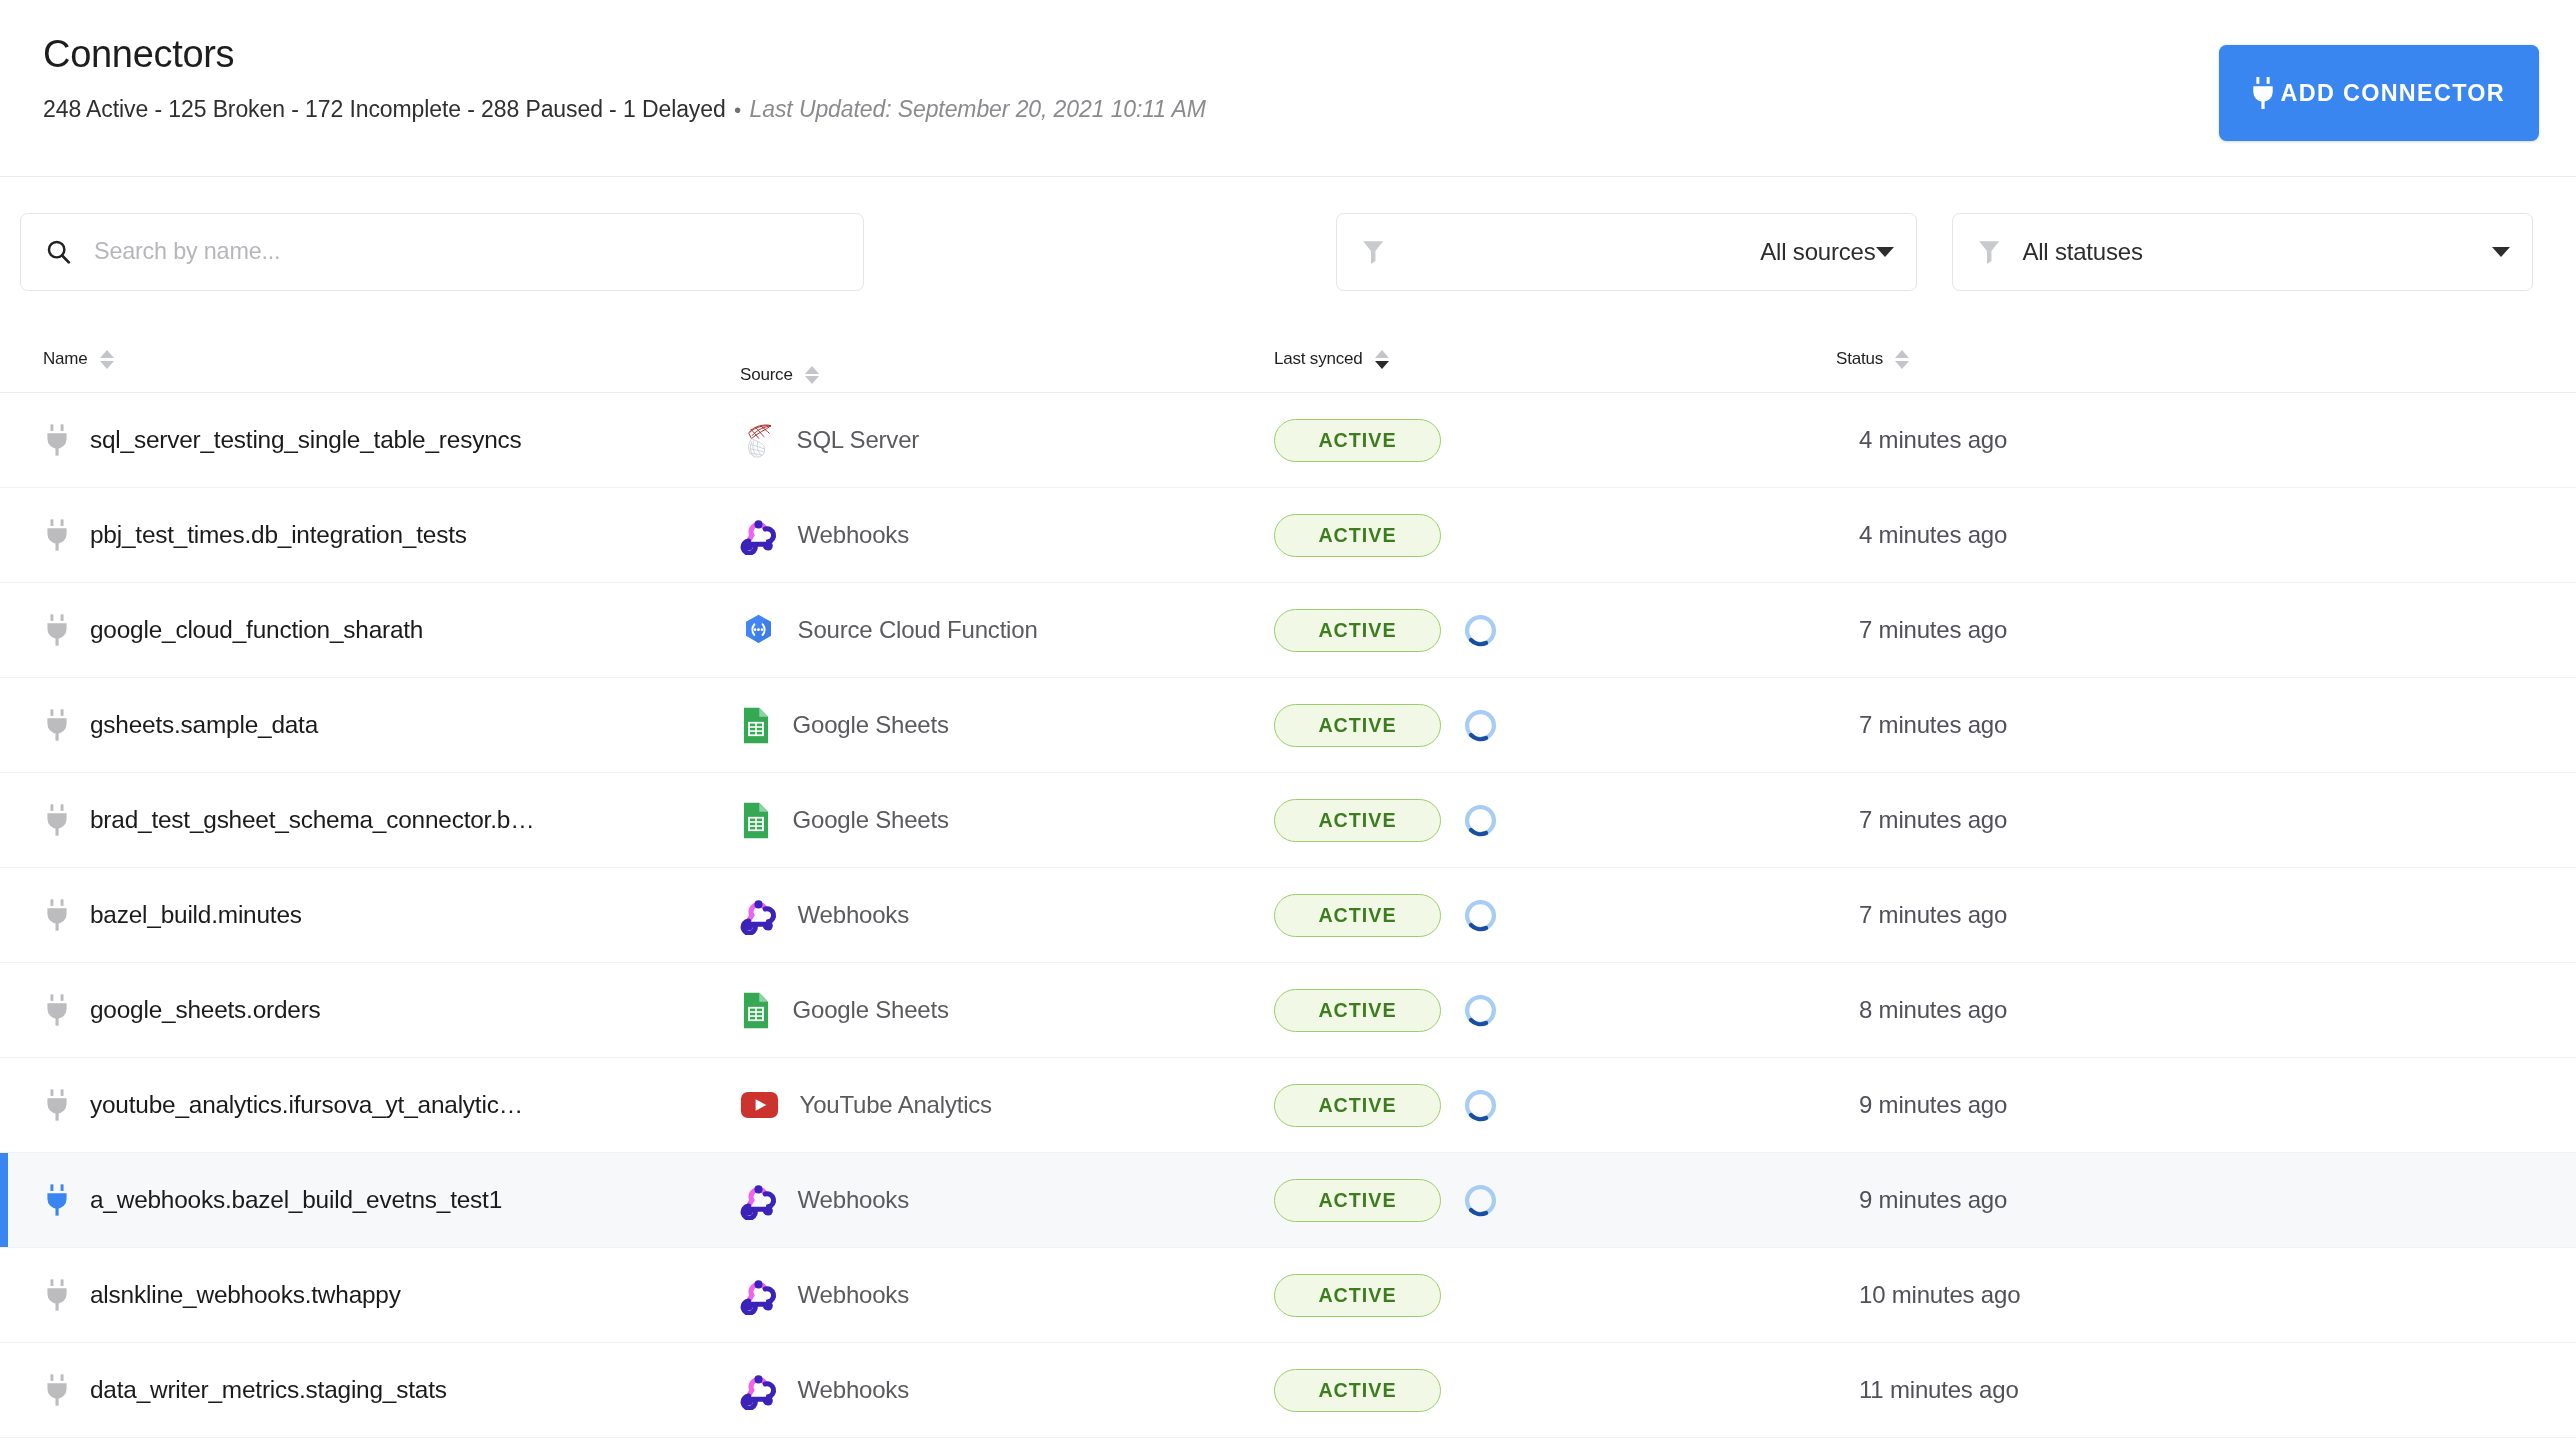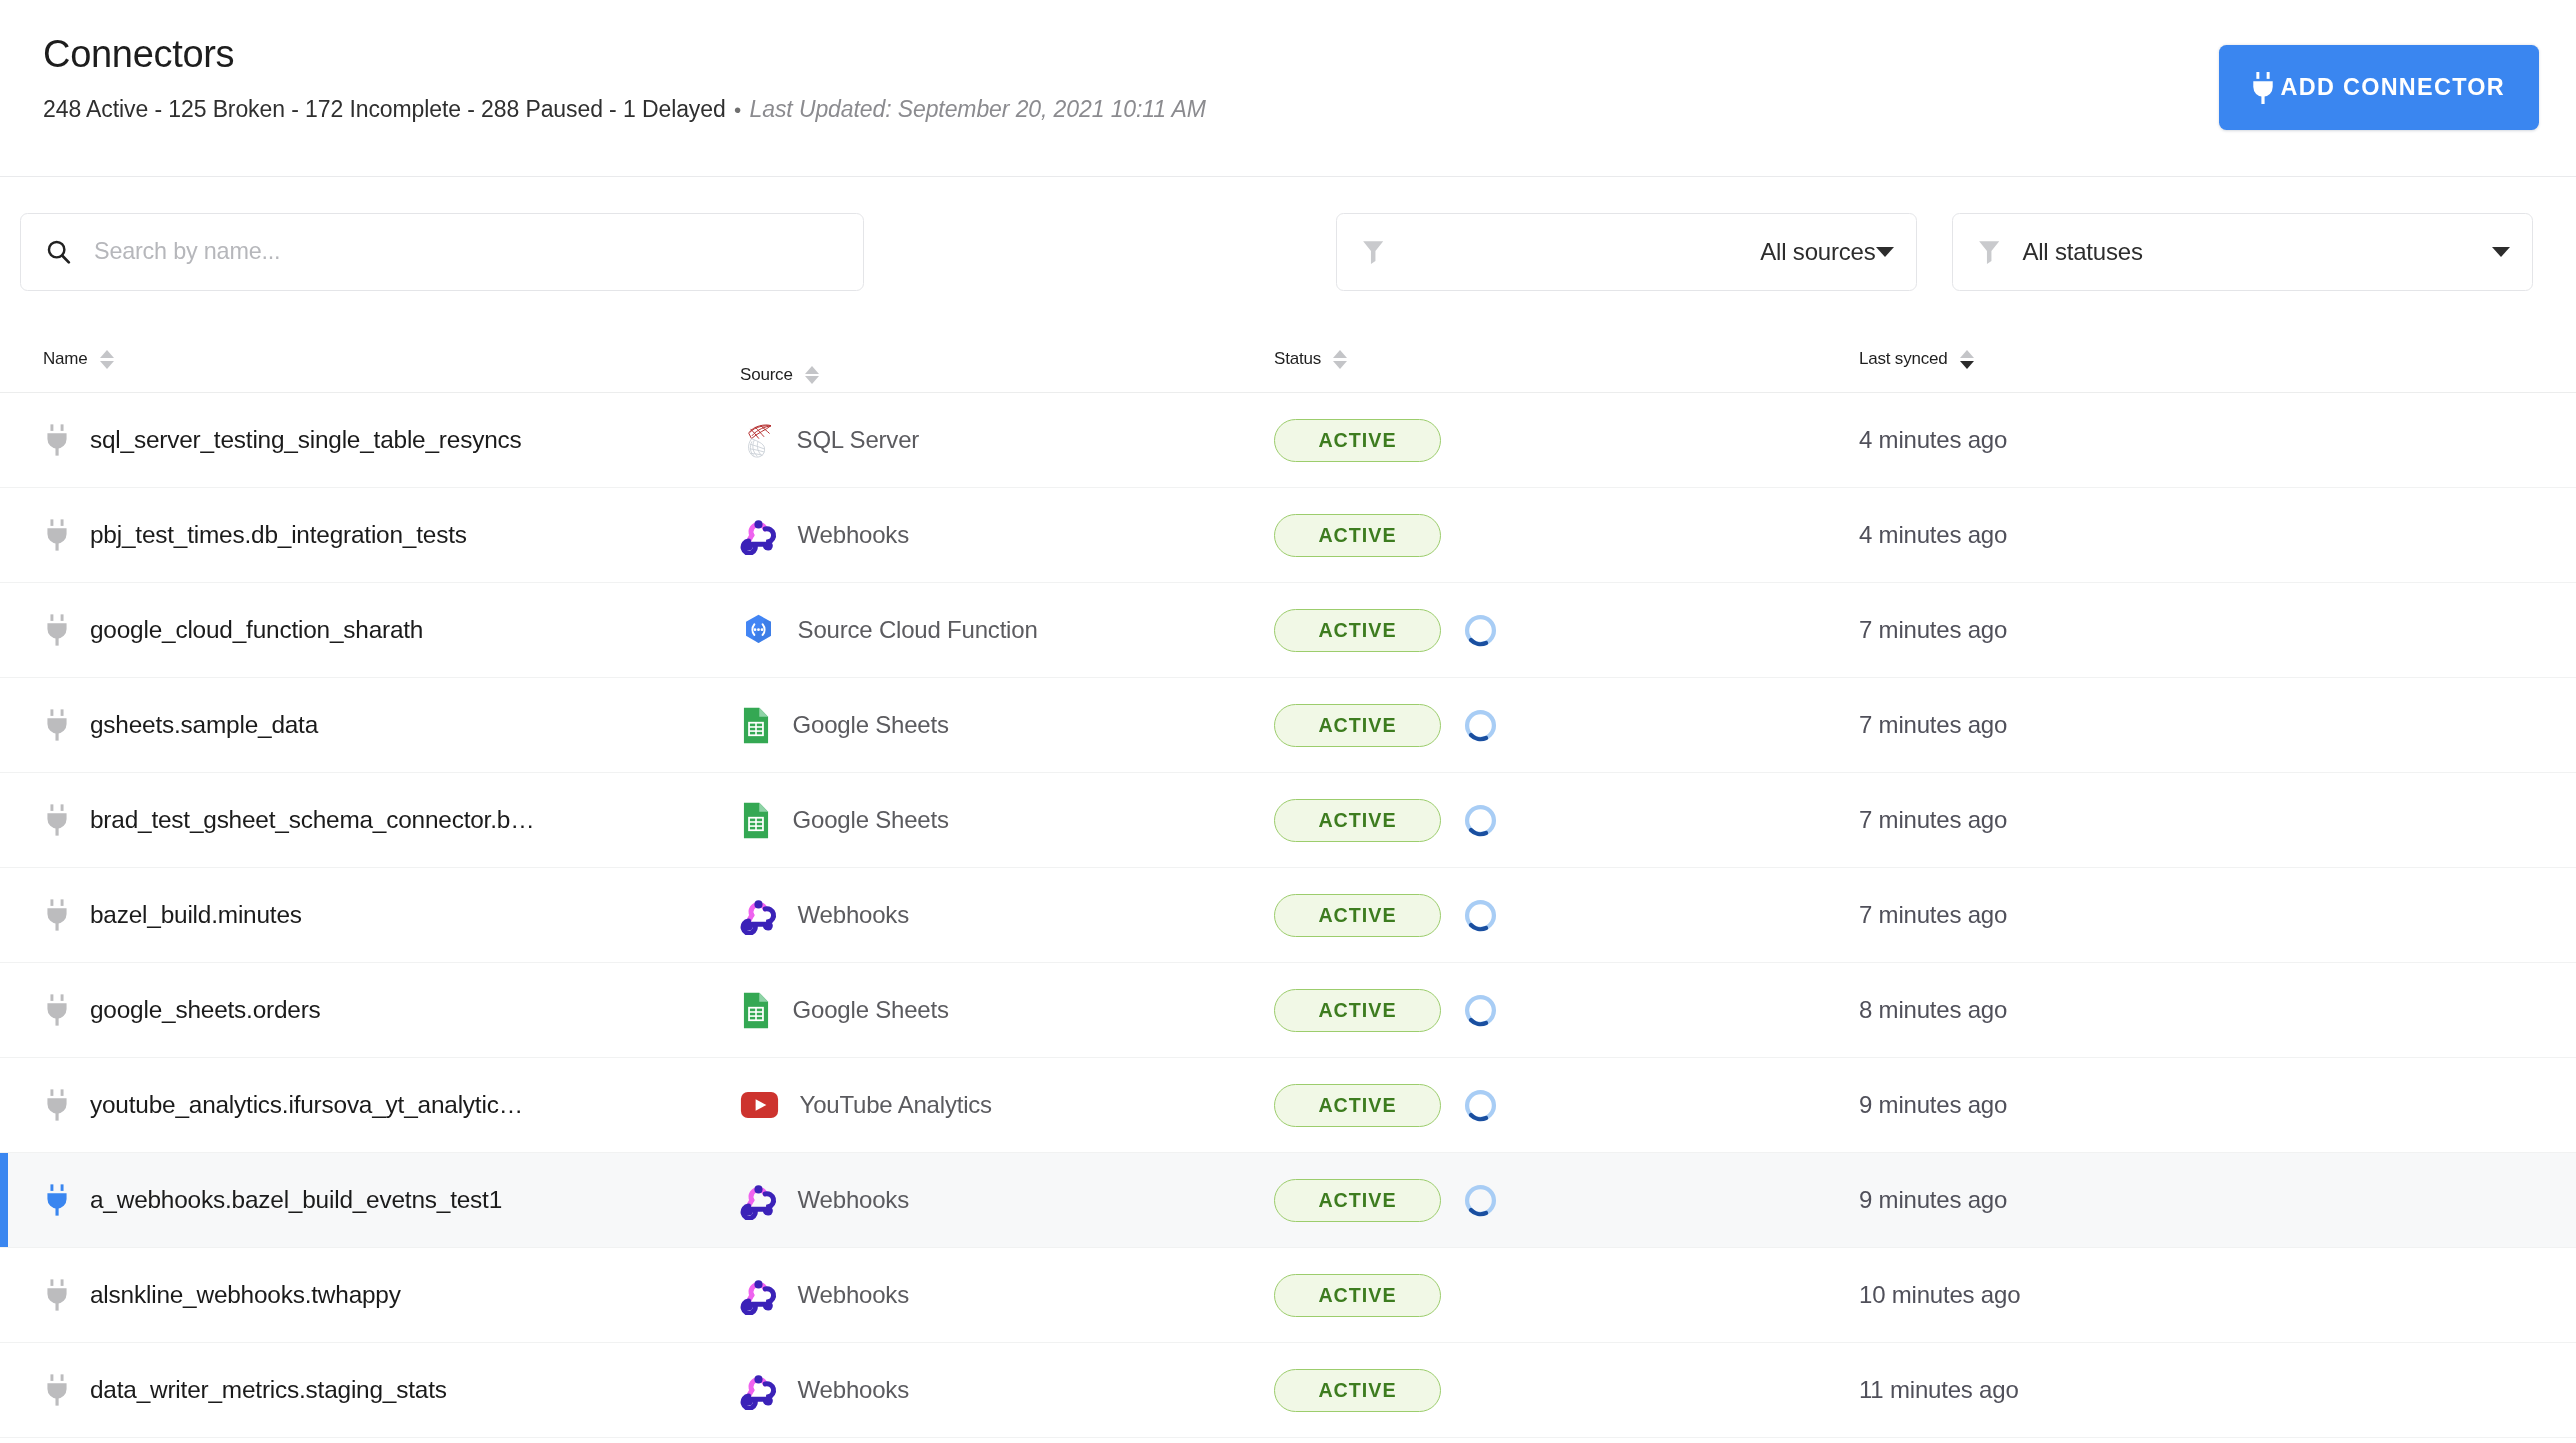--- a/index.html
+++ b/index.html
@@ -39,21 +39,21 @@
     white-space: nowrap;
   }
   .subtitle-counts { color:#2f2f2f; }
   .subtitle-dot { color:#6f6f6f; padding: 0 8.4px; font-size:20.6px; }
   .subtitle-updated { color:#8b8b8f; font-style: italic; }
 
   .add-connector-btn {
     position: absolute;
     right: 37px;
     top: 45px;
-    height: 85px;
+    height: 96px;
     padding: 0 34px 0 30px;
     background: #3a86f0;
     border: none;
     border-radius: 7.5px;
     color: #ffffff;
     font-size: 23.4px;
     font-weight: 700;
     letter-spacing: 1.3px;
     font-family: "Liberation Sans", sans-serif;
     display: flex;
@@ -280,30 +280,30 @@
             <i class="down"></i>
           </span>
       </div>
       <div class="th col-source">
         <span>Source</span>
         <span class="sort-ic">
             <i class="up"></i>
             <i class="down"></i>
           </span>
       </div>
-      <div class="th col-status">
-        <span>Status</span>
-        <span class="sort-ic">
+      <div class="th col-sync">
+        <span>Last synced</span>
+        <span class="sort-ic active-desc">
             <i class="up"></i>
             <i class="down"></i>
           </span>
       </div>
-      <div class="th col-sync">
-        <span>Last synced</span>
-        <span class="sort-ic active-desc">
+      <div class="th col-status">
+        <span>Status</span>
+        <span class="sort-ic">
             <i class="up"></i>
             <i class="down"></i>
           </span>
       </div>
     </div>
     <div class="tbody" id="tbody">
         <div class="row">
           <div class="cell cell-name">
        <span>
               <svg class="plug" viewBox="0 0 24 28">

